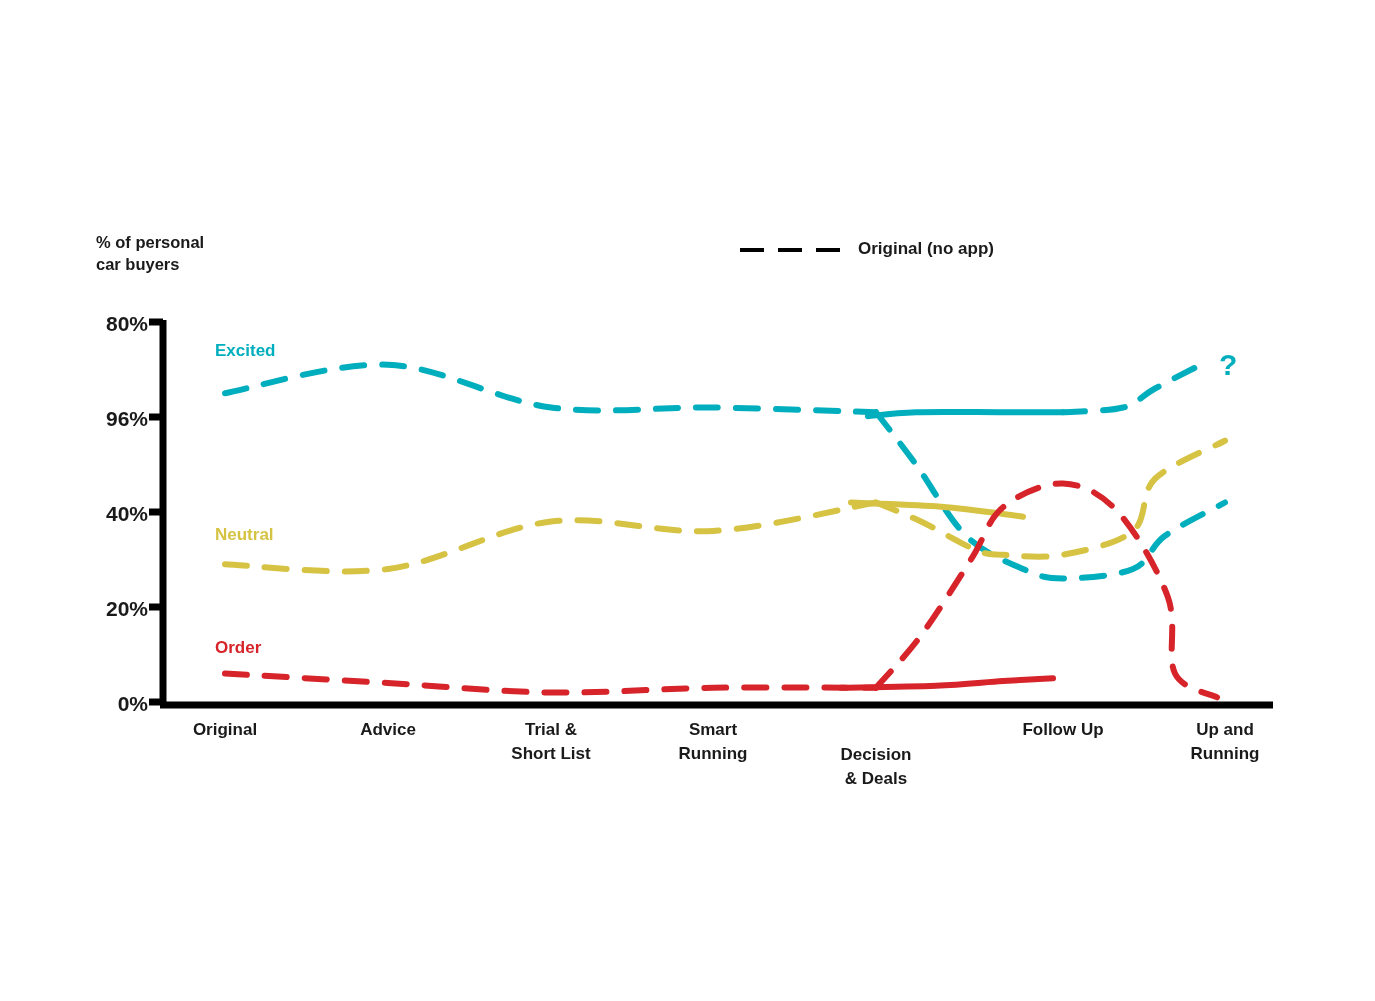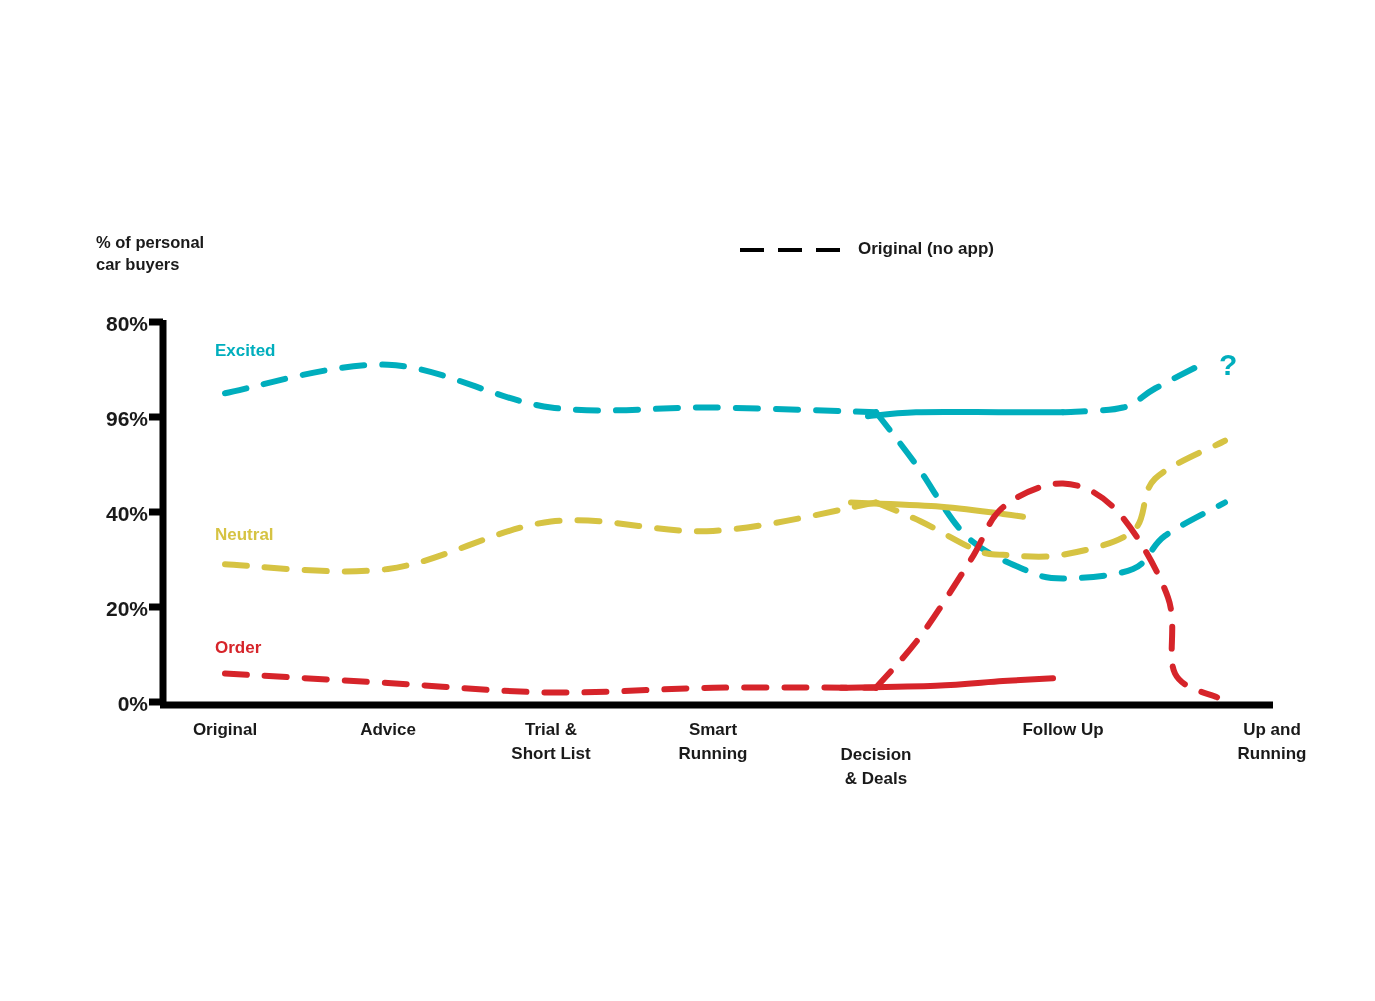--- a/index.html
+++ b/index.html
@@ -172,21 +172,21 @@
 
   <div class="xtick" style="left:225px; top:718px;">Original</div>
   <div class="xtick" style="left:388px; top:718px;">Advice</div>
   <div class="xtick" style="left:551px; top:718px;">Trial &amp;
 Short List</div>
   <div class="xtick" style="left:713px; top:718px;">Smart
 Running</div>
   <div class="xtick" style="left:876px; top:718px;margin-top:25px;">Decision
 &amp; Deals</div>
   <div class="xtick" style="left:1063px; top:718px;">Follow Up</div>
-  <div class="xtick" style="left:1272px; top:718px;">Up and
+  <div class="xtick" style="left:1225px; top:718px;">Up and
 Running</div>
 
   <div class="series-label" style="left:215px; top:341px; color:#00AEBD;">Excited</div>
   <div class="series-label" style="left:215px; top:525px; color:#D6C343;text-align:center;">Neutral</div>
   <div class="series-label" style="left:215px; top:638px; color:#D6242A;">Order</div>
 
   <div class="qmark" style="left:1219px; top:350px; color:#00AEBD;">?</div>
 
   <svg class="plot" viewBox="0 0 1375 1001">
     <g id="axes">

